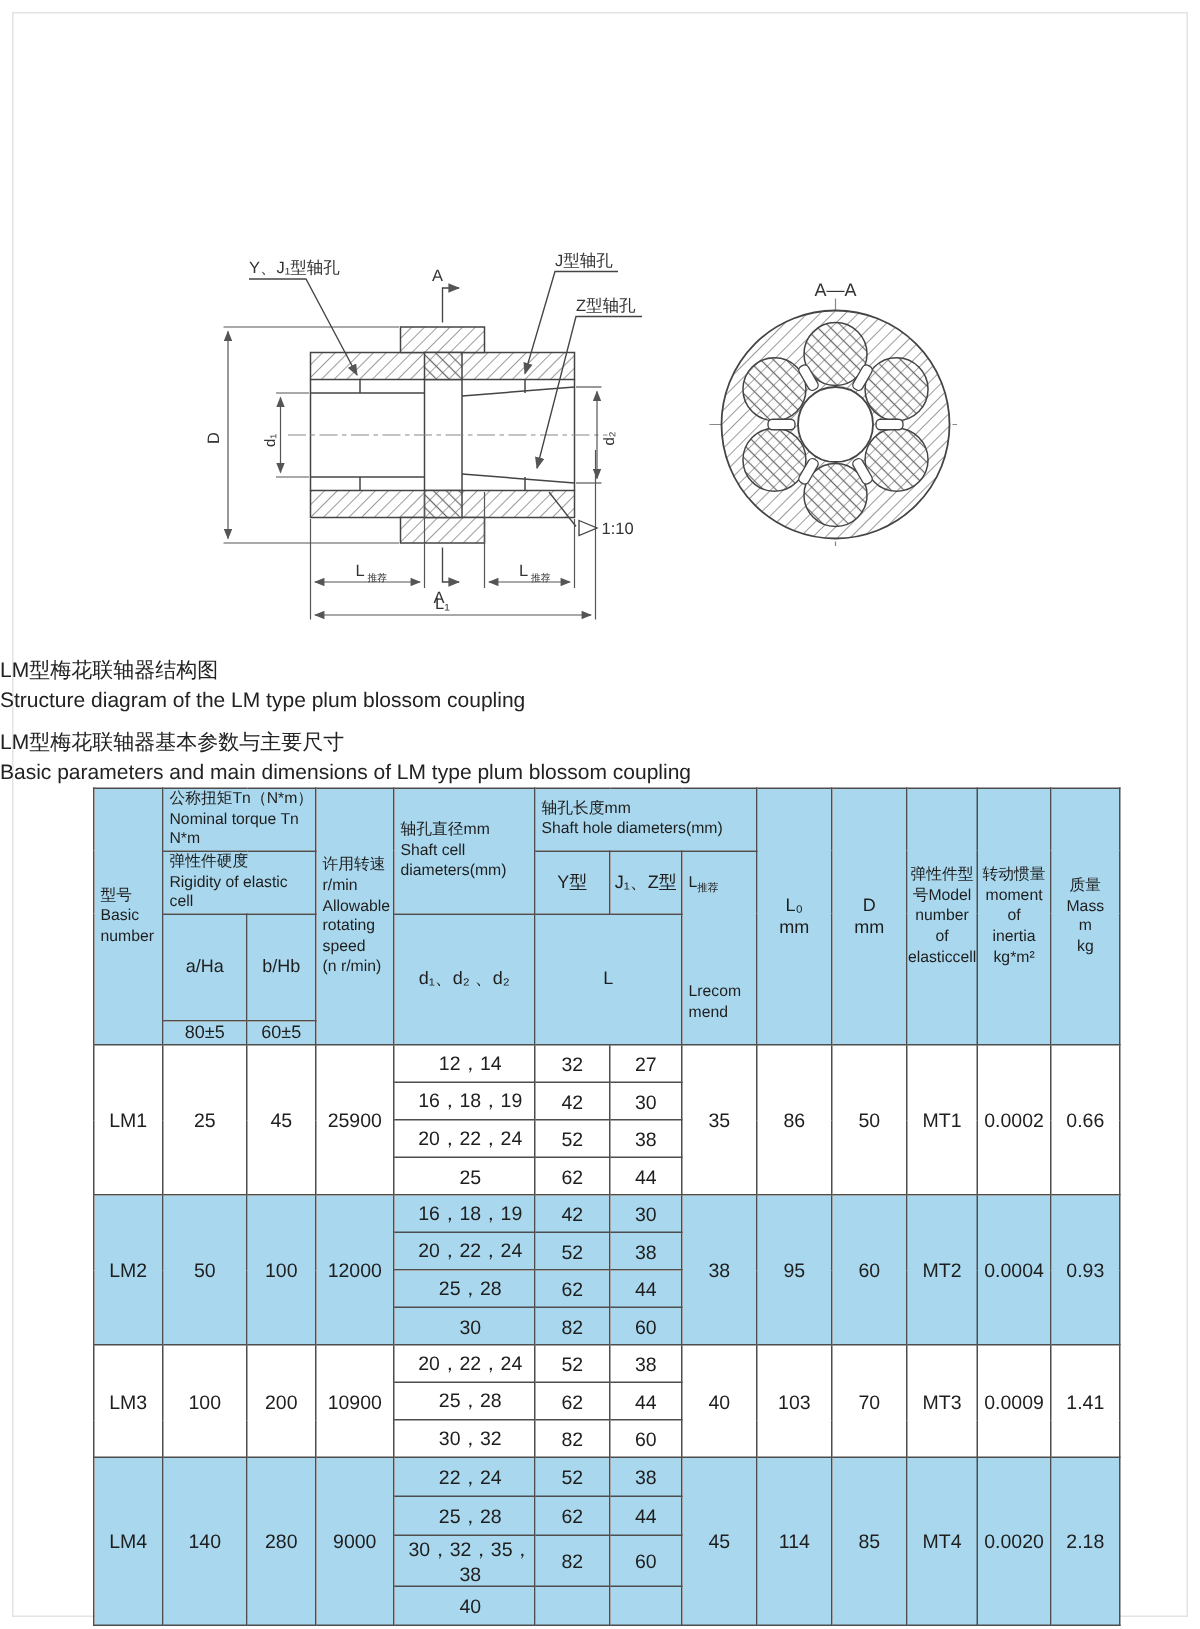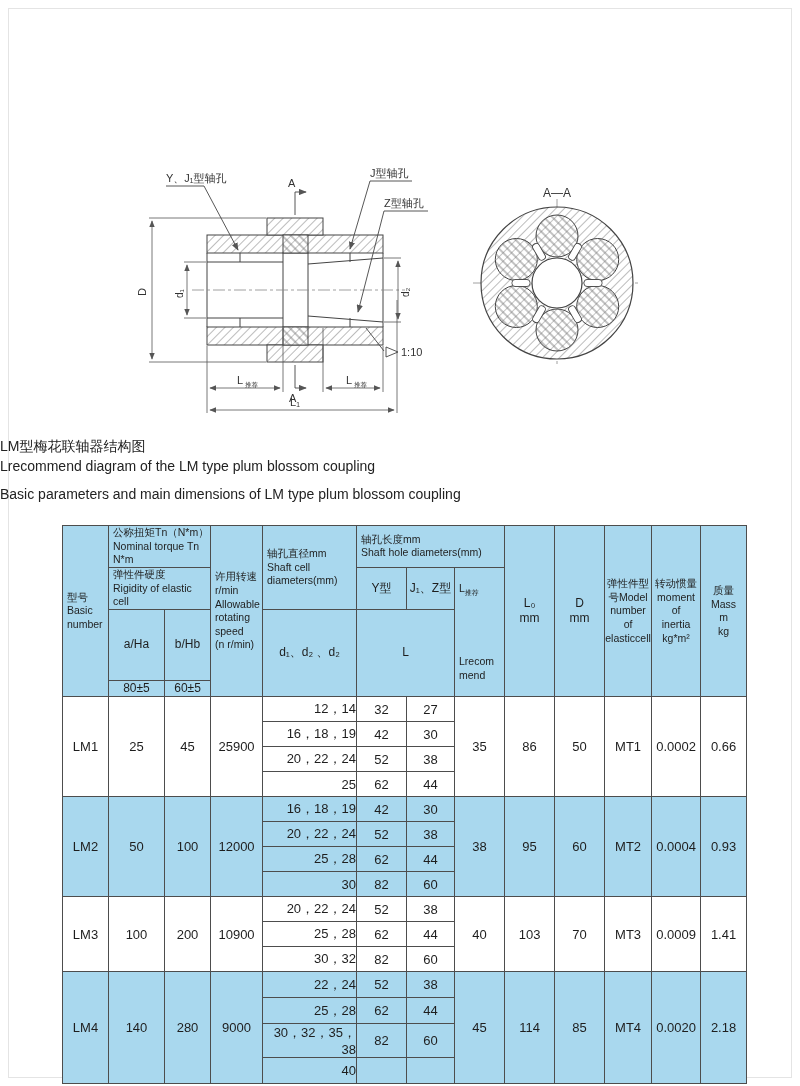--- a/index.html
+++ b/index.html
@@ -12,21 +12,21 @@
   .title-gap{height:8px;}
   
   .tablewrap{position:absolute;left:62px;top:525px;}
   table{border-collapse:collapse;table-layout:fixed;width:684px;color:#1e1e1e;}
   th,td{border:1px solid var(--line);padding:0;text-align:center;vertical-align:middle;
         font-weight:normal;overflow:hidden;}
   thead th{background:var(--blue);font-size:10.5px;line-height:1.3;white-space:pre-line;}
   th.al{text-align:left;padding-left:4px;}
   th.mid{font-size:12px;}
   td{font-size:13px;}
-  td.d-cell{text-align:right;padding-left:8px;}
+  td.d-cell{text-align:center;padding-left:8px;}
   tr.hl td{background:var(--blue);}
   tr.hr1{height:41px;} tr.hr2{height:31px;} tr.hr3{height:14px;} tr.hr4{height:14px;}
   tr.r{height:25px;} tr.r4{height:26px;}
   .lrec-en{font-size:10.5px;word-break:break-all;line-height:1.3;width:42px;margin-top:45px;}
   sub{font-size:7px;}
   svg text{fill:#333;}
 </style>
 </head>
 <body>
 
@@ -148,22 +148,23 @@
         <g transform="translate(575,251.8) rotate(30)">
             <rect x="-3.5" y="-9" width="7" height="18" rx="3"></rect>
           </g>
       </g>
       <circle cx="557" cy="283" r="25" fill="#fff" stroke="#444" stroke-width="1.2"></circle>
     </g>
   </svg>
 
   <div class="titles">
     <div class="title-line">LM型梅花联轴器结构图</div>
-    <div class="title-line">Lrecommend diagram of the LM type plum blossom coupling</div>
+    <div class="title-line">Structure diagram of the LM type plum blossom coupling</div>
     <div class="title-gap"></div>
+    <div class="title-line">LM型梅花联轴器基本参数与主要尺寸</div>
     <div class="title-line">Basic parameters and main dimensions of LM type plum blossom coupling</div>
   </div>
 
   <div class="tablewrap">
   <table>
     <colgroup>
       <col style="width:46px">
           <col style="width:56px">
           <col style="width:46px">
           <col style="width:52px">

